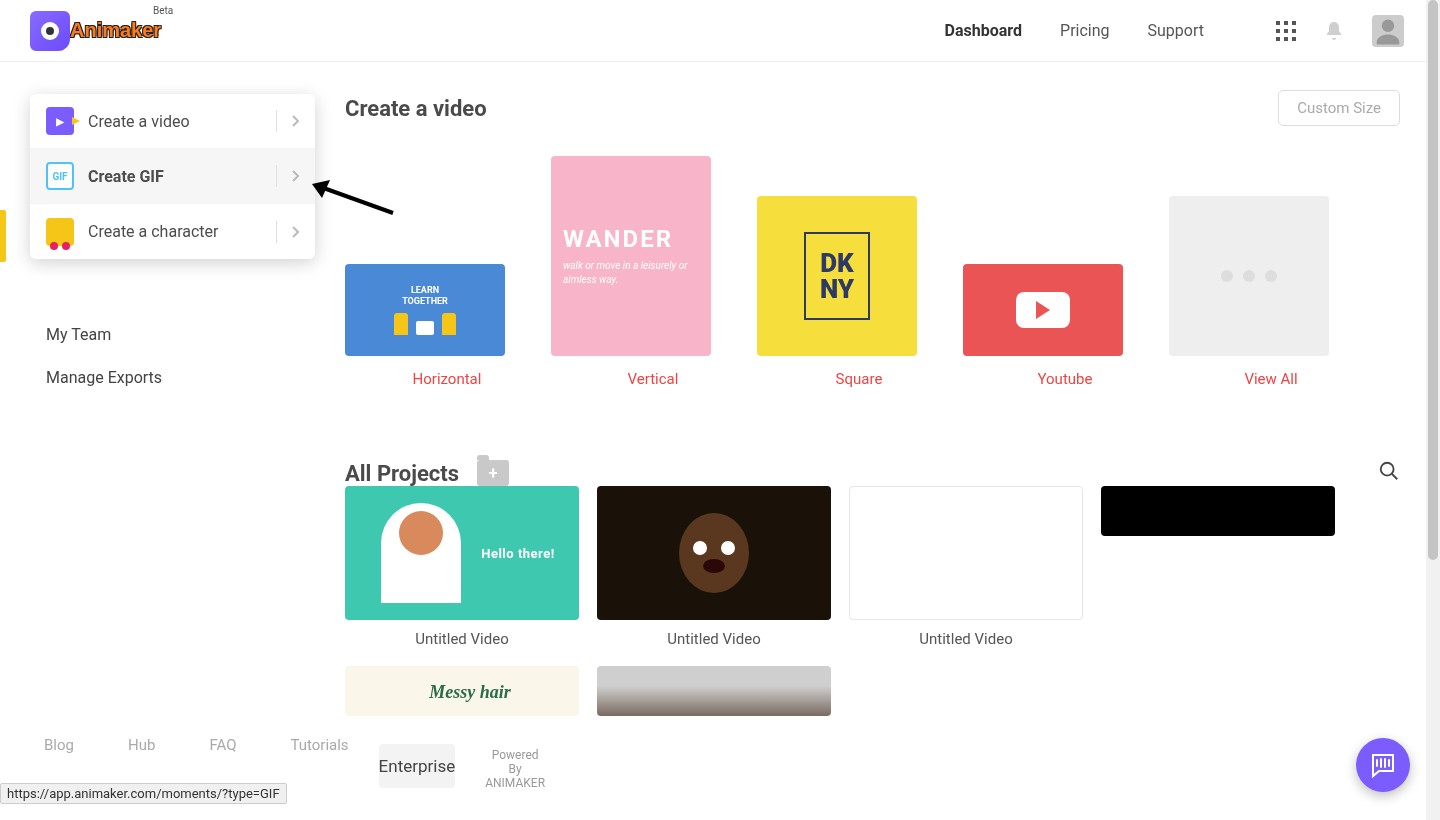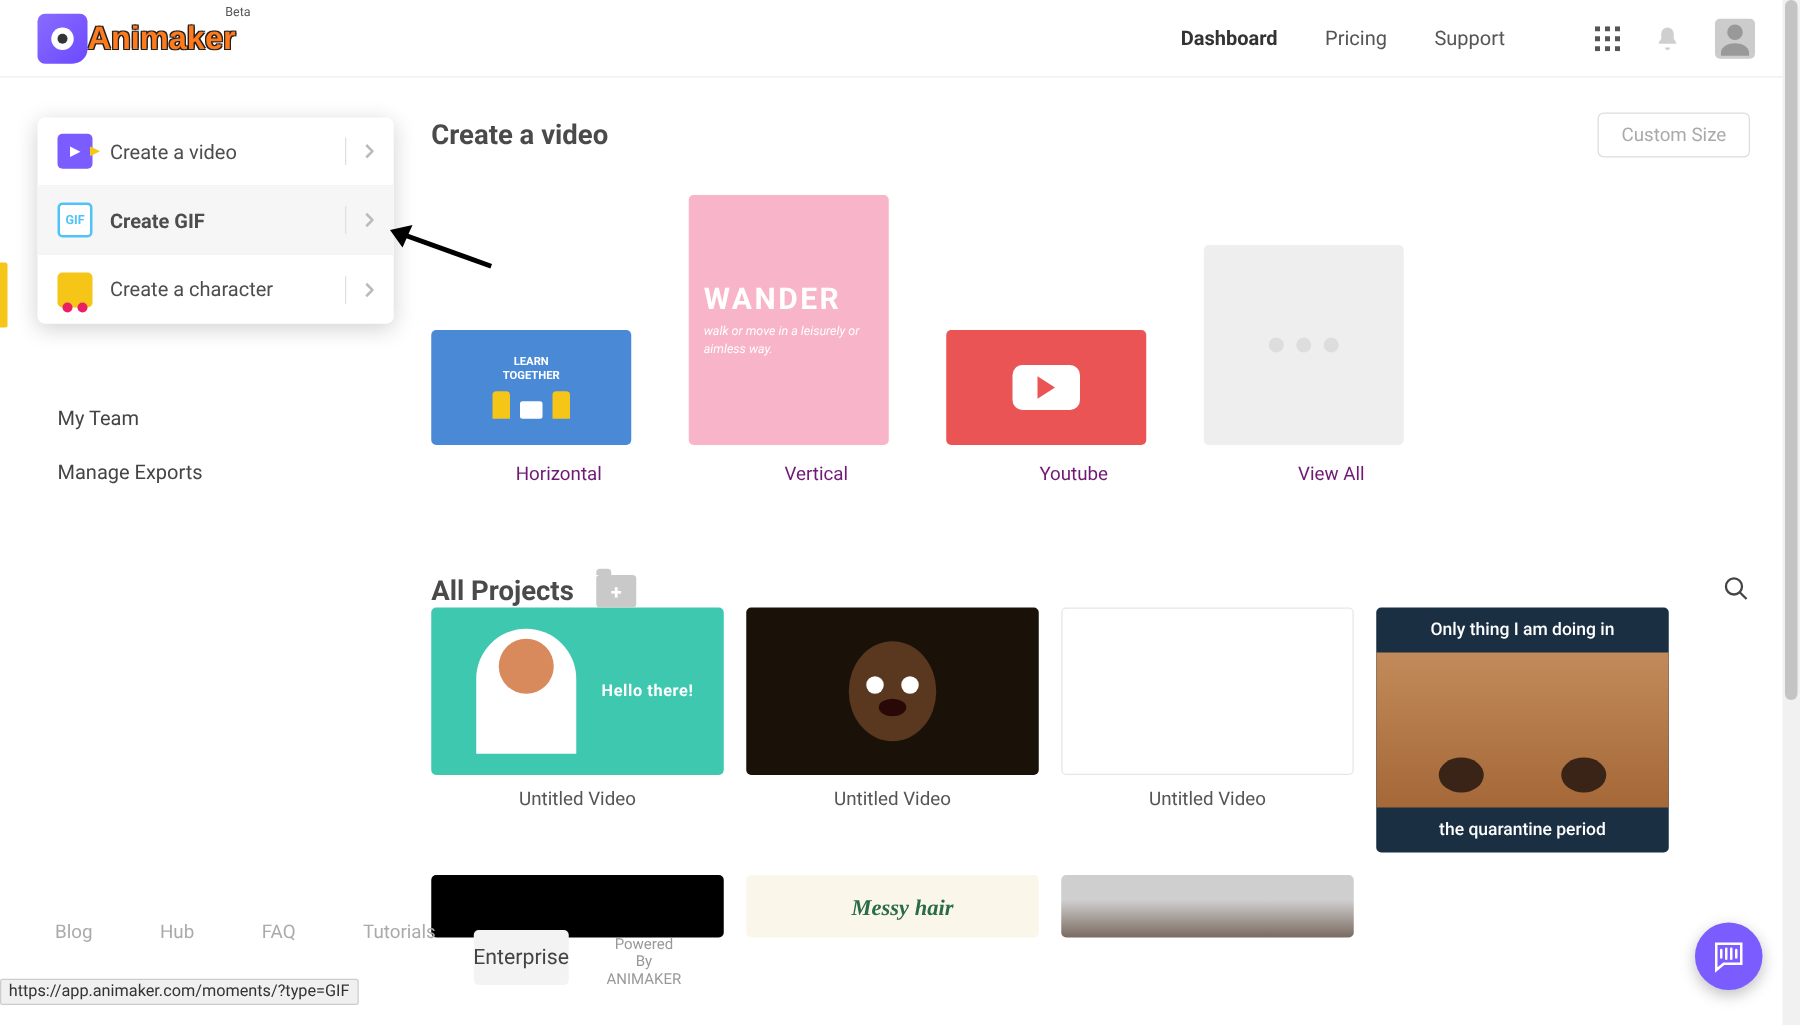--- a/index.html
+++ b/index.html
@@ -43,21 +43,21 @@
     position:relative;
     display:flex;align-items:center;justify-content:center;
   }
   .logo-eye{
     width:18px;height:18px;border-radius:50%;
     background:#fff;
     display:flex;align-items:center;justify-content:center;
   }
   .logo-eye::after{content:"";width:8px;height:8px;background:#333;border-radius:50%;}
   .logo-word{
-    font-weight:700;font-size:26px;
+    font-weight:700;font-size:20px;
     font-family:Arial,sans-serif;
     color:#ff7a1a;
     text-shadow:-1px -1px 0 #222,1px -1px 0 #222,-1px 1px 0 #222,1px 1px 0 #222;
     margin-left:-4px;
   }
   .logo-beta{
     position:absolute;top:-6px;right:-12px;
     font-size:10px;color:#555;
   }
   nav.top-nav{
@@ -147,21 +147,21 @@
   h2{margin:0;font-size:22px;font-weight:700;color:#4a4a4a;}
   .custom-size{
     border:1px solid #ddd;border-radius:5px;padding:8px 18px;color:#aaa;font-size:15px;cursor:pointer;
   }
   .template-row{
     display:flex;gap:46px;align-items:flex-end;margin-bottom:72px;
   }
   .tile{
     display:flex;flex-direction:column;align-items:center;gap:14px;cursor:pointer;
   }
-  .tile-label{font-size:15px;color:#701a75;padding-left:44px;}
+  .tile-label{font-size:15px;color:#ef4444;padding-left:44px;}
   .thumb{border-radius:4px;display:flex;align-items:center;justify-content:center;}
   .thumb-h{width:160px;height:92px;background:#4a89d6;flex-direction:column;color:#fff;}
   .thumb-h .lt{font-size:9px;font-weight:700;line-height:1.2;text-align:center;}
   .thumb-h .figs{display:flex;gap:8px;align-items:flex-end;margin-top:6px;}
   .thumb-h .fig{width:14px;height:22px;background:var(--yellow);border-radius:3px 3px 0 0;}
   .thumb-v{width:160px;height:200px;background:#f8b4c8;flex-direction:column;padding:20px 12px;color:#fff;align-items:flex-start;justify-content:center;}
   .thumb-v .big{font-size:24px;font-weight:700;letter-spacing:2px;}
   .thumb-v .small{font-size:10px;font-style:italic;line-height:1.4;margin-top:6px;}
   .thumb-s{width:160px;height:160px;background:#f6de3c;display:flex;align-items:center;justify-content:center;}
   .thumb-s .frame{border:2px solid #2d3a66;padding:16px 14px;color:#2d3a66;font-weight:900;font-size:26px;line-height:1.0;text-align:center;}
@@ -311,20 +311,27 @@
         <span class="tile-label">Horizontal</span>
       </div>
       <div class="tile">
         <div class="thumb thumb-v">
           <div class="big">WANDER</div>
           <div class="small">walk or move in a leisurely or aimless way.</div>
         </div>
         <span class="tile-label">Vertical</span>
       </div>
       <div class="tile">
+        <div class="thumb thumb-s">
+          <div class="frame" style="white-space:pre;">DK
+NY</div>
+        </div>
+        <span class="tile-label">Square</span>
+      </div>
+      <div class="tile">
         <div class="thumb thumb-yt">
           <div class="play">
               <div class="tri"></div>
             </div>
         </div>
         <span class="tile-label">Youtube</span>
       </div>
       <div class="tile">
         <div class="thumb thumb-all">
           <div class="dot"></div>
@@ -360,30 +367,20 @@
               <div class="eye l"></div>
               <div class="eye r"></div>
               <div class="mouth"></div>
             </div>
         </div>
         <span class="proj-title">Untitled Video</span>
       </div>
       <div class="proj">
         <div class="proj-thumb pt3"></div>
         <span class="proj-title">Untitled Video</span>
-      </div>
-      <div class="proj">
-        <div class="proj-thumb pt4" style="height:196px;flex-direction:column;">
-          <div class="cap">Only thing I am doing in</div>
-          <div class="cow">
-              <div class="nostril l"></div>
-              <div class="nostril r"></div>
-            </div>
-          <div class="cap">the quarantine period</div>
-        </div>
       </div>
 
       <div class="proj row2">
         <div class="proj-thumb r2a"></div>
       </div>
       <div class="proj row2">
         <div class="proj-thumb r2b">
           <span>Messy hair</span>
         </div>
       </div>

